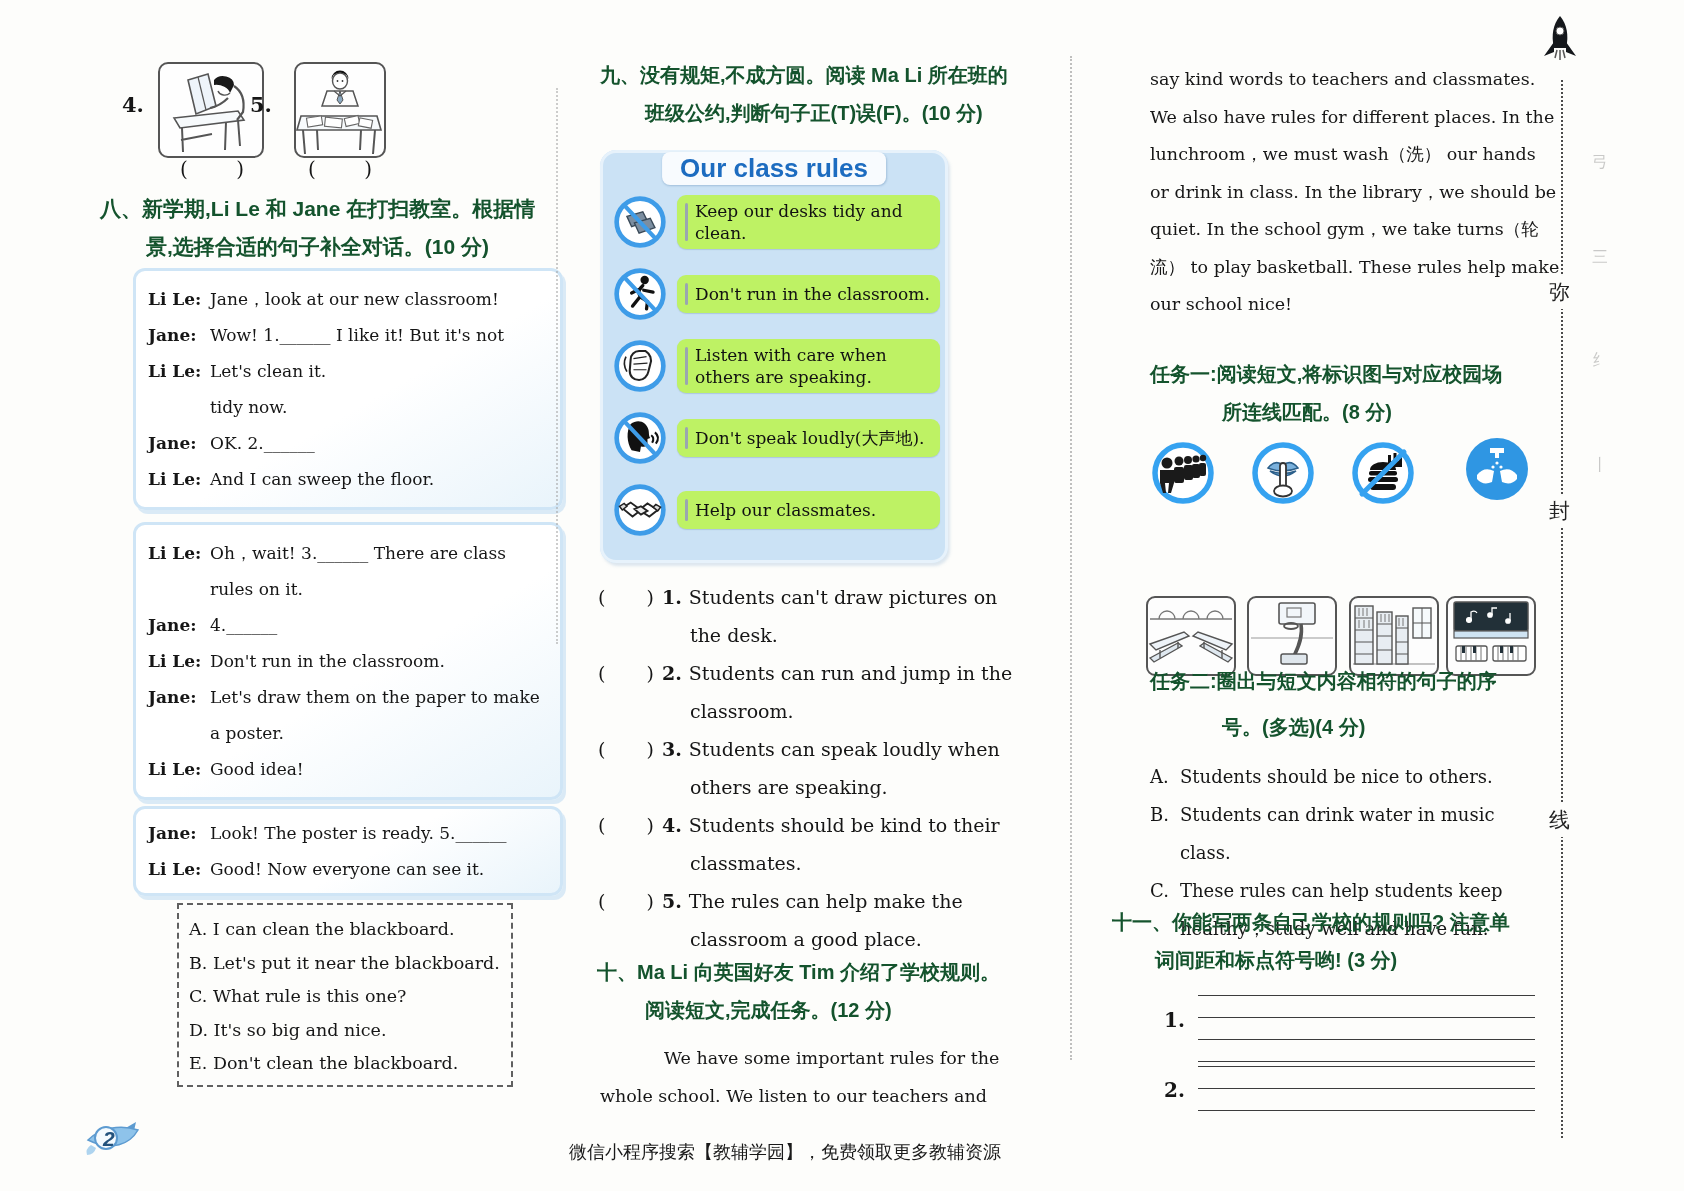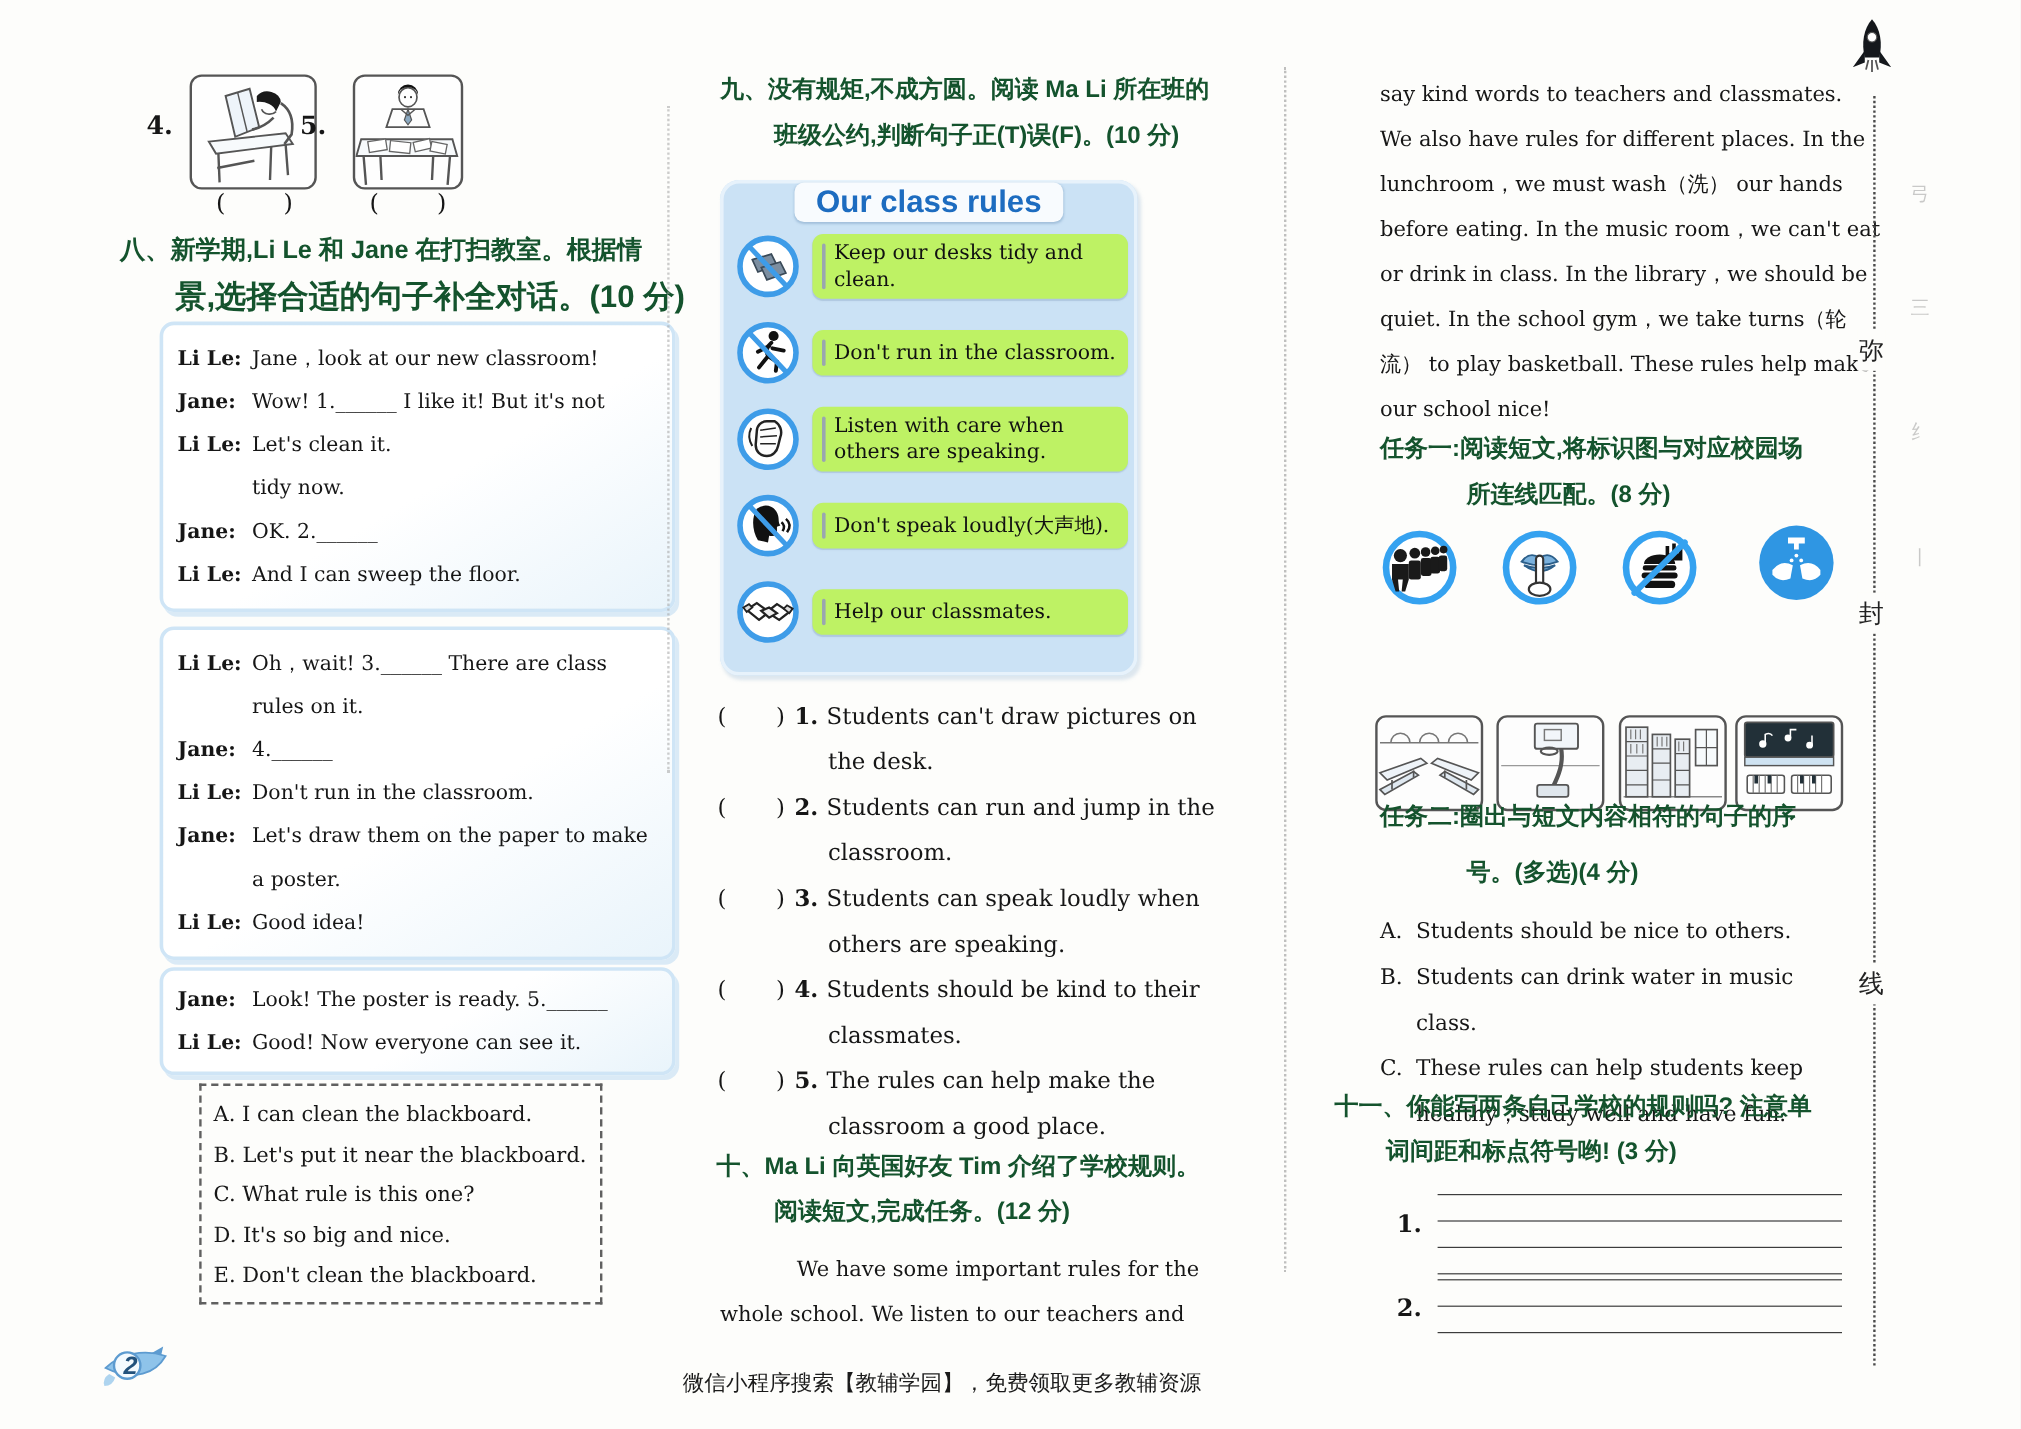--- a/index.html
+++ b/index.html
@@ -14,21 +14,21 @@
   .pic-num{position:absolute;font:bold 21px "DejaVu Serif",serif;}
   .pic-frame{position:absolute;width:102px;height:92px;border:2px solid #555;border-radius:10px;
              background:#fefefe;overflow:hidden;}
   .pic-paren{position:absolute;display:inline-flex;justify-content:space-between;width:64px;
              font:20px "DejaVu Serif",serif;}
   .dbox{position:absolute;left:133px;width:400px;background:linear-gradient(150deg,#ffffff 55%,#e9f4fb 100%);
         border:3px solid #cfe5f6;border-radius:12px;box-shadow:3px 4px 0 rgba(189,219,242,.55);
         padding:10px 12px;}
   .dbox p{margin:0;font:17px/36px "DejaVu Serif",serif;white-space:nowrap;}
   .spk{display:inline-block;width:62px;font-weight:bold;}
-  .optbox{position:absolute;left:166px;top:903px;width:336px;height:184px;border:2px dashed #606060;
+  .optbox{position:absolute;left:177px;top:903px;width:336px;height:184px;border:2px dashed #606060;
           padding:8px 10px;box-sizing:border-box;}
   .optbox p{margin:0;font:17.5px/33.5px "DejaVu Serif",serif;white-space:nowrap;}
 
   
   .rules-panel{position:absolute;left:600px;top:150px;width:348px;height:413px;background:#cbe2f5;
                border-radius:16px;box-shadow:inset 0 0 0 3px #e7f2fb, 2px 3px 3px rgba(160,190,215,.35);}
   .panel-title{position:absolute;top:2px;left:50%;transform:translateX(-50%);background:#f8fbfe;
                border-radius:8px;padding:1px 18px;font:bold 26px "Liberation Sans",sans-serif;
                color:#1d6cc0;white-space:nowrap;box-shadow:0 1px 2px rgba(100,140,180,.4);}
   .rule-rows{position:absolute;top:44px;left:0;right:0;}
@@ -112,21 +112,21 @@
   <span class="pic-paren" style="left:180px;top:157px;">
     <span>(</span>
       <span>)</span>
   </span>
   <span class="pic-paren" style="left:308px;top:157px;">
     <span>(</span>
       <span>)</span>
   </span>
 
   <div class="ch" style="left:100px;top:196px;font-size:21px;">八、新学期,Li Le 和 Jane 在打扫教室。根据情</div>
-  <div class="ch" style="left:146px;top:234px;font-size:26px;">景,选择合适的句子补全对话。(10 分)</div>
+  <div class="ch" style="left:146px;top:234px;font-size:21px;">景,选择合适的句子补全对话。(10 分)</div>
 
   <div class="dbox" style="top:268px;">
     <p><span class="spk">Li Le:</span><span>Jane，look at our new classroom!</span></p>
     <p><span class="spk">Jane:</span><span>Wow! 1.______ I like it! But it's not</span></p>
     <p><span class="spk">Li Le:</span><span>Let's clean it.</span></p>
     <p><span class="spk"></span><span>tidy now.</span></p>
     <p><span class="spk">Jane:</span><span>OK. 2.______</span></p>
     <p><span class="spk">Li Le:</span><span>And I can sweep the floor.</span></p>
   </div>
 
@@ -265,21 +265,20 @@
 
   <div class="mp">
     <div class="pl ind">We have some important rules for the</div>
     <div class="pl">whole school. We listen to our teachers and</div>
   </div>
 
   <div class="rp">
     <div class="pl">say kind words to teachers and classmates.</div>
     <div class="pl">We also have rules for different places. In the</div>
     <div class="pl">lunchroom，we must wash（洗） our hands</div>
-    <div class="pl">before eating. In the music room，we can't eat</div>
     <div class="pl">or drink in class. In the library，we should be</div>
     <div class="pl">quiet. In the school gym，we take turns（轮</div>
     <div class="pl">流） to play basketball. These rules help make</div>
     <div class="pl">our school nice!</div>
   </div>
 
   <div class="ch" style="left:1150px;top:361px;">任务一:阅读短文,将标识图与对应校园场</div>
   <div class="ch" style="left:1222px;top:399px;">所连线匹配。(8 分)</div>
 
   <span class="ticon" style="left:1150px;top:440px;">

